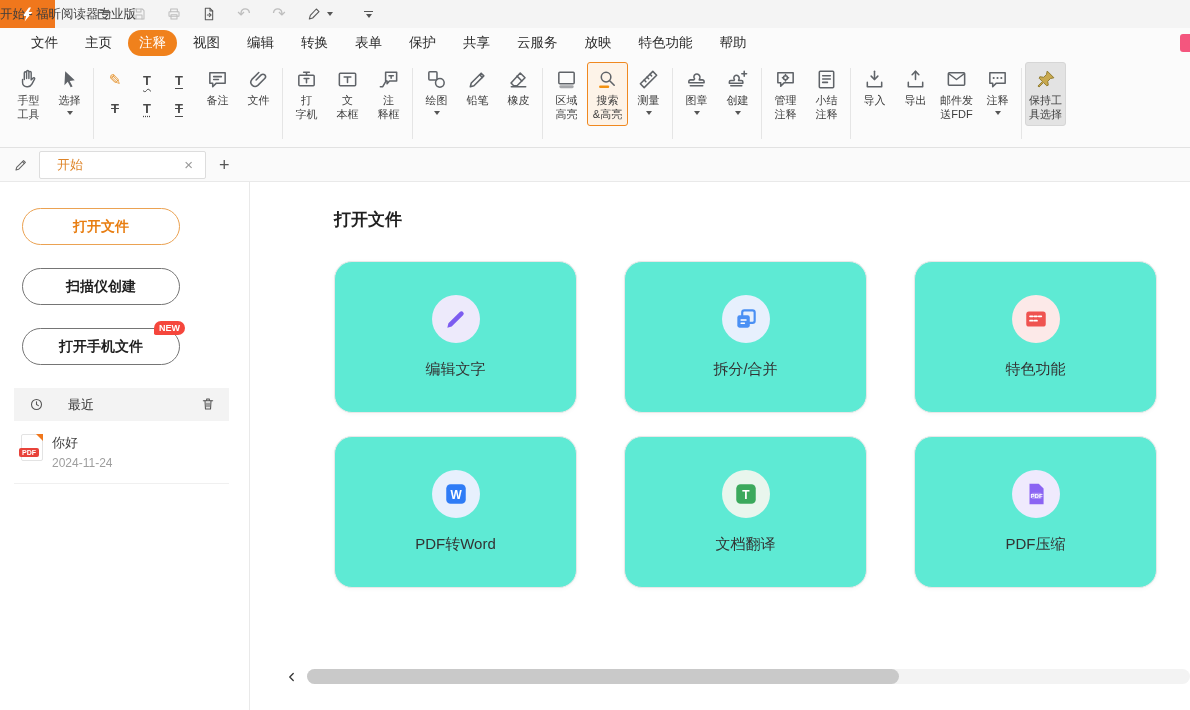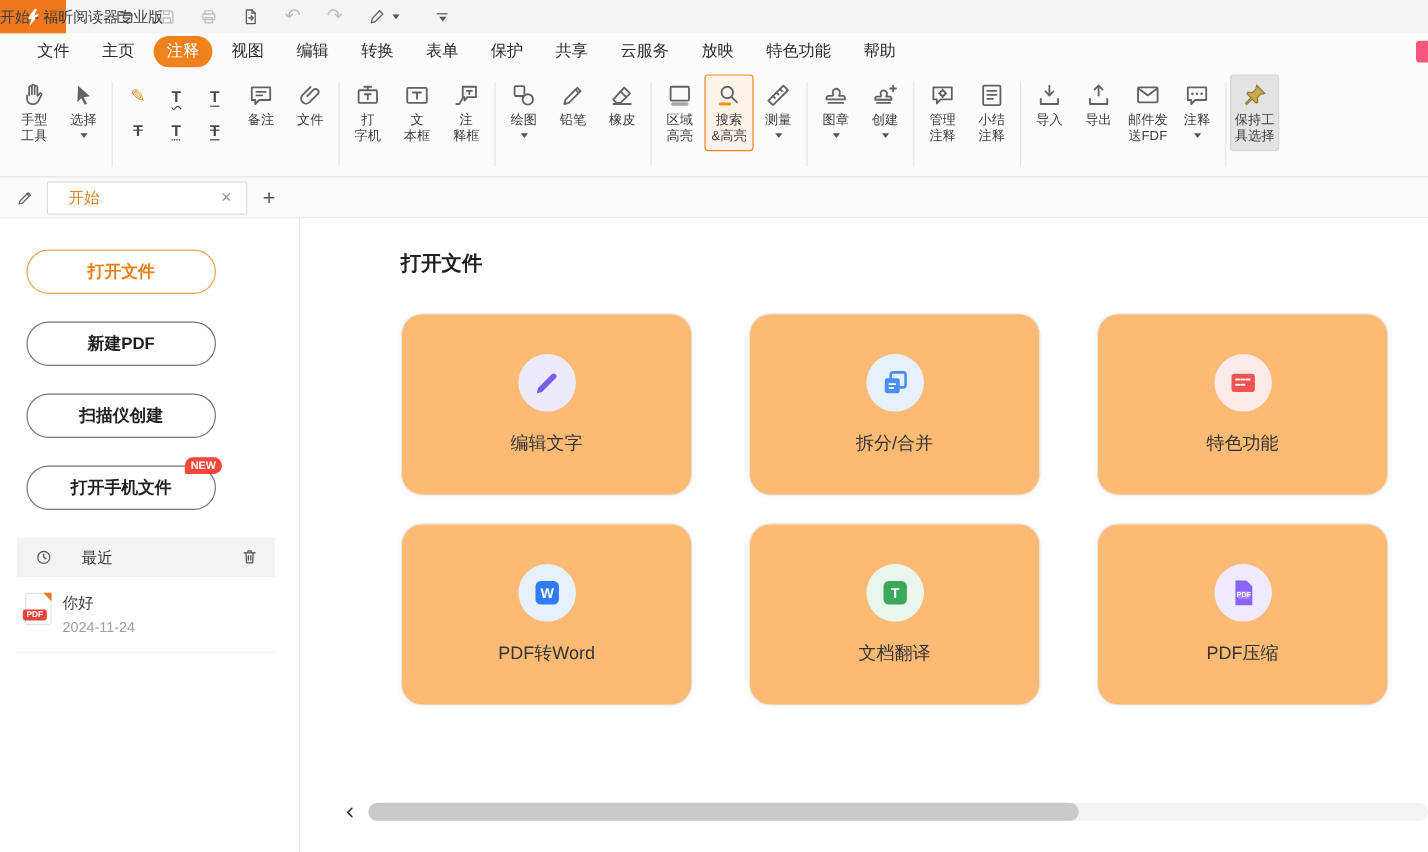--- a/index.html
+++ b/index.html
@@ -71,21 +71,21 @@
 .pdficon .fold{position:absolute;top:-1px;right:-1px;width:0;height:0;border-top:7px solid #F0771C;border-left:7px solid transparent}
 .pdficon .tag{position:absolute;left:-3px;bottom:3px;background:#E8433A;color:#fff;font-size:7px;font-weight:bold;padding:1px 3px;border-radius:2px;line-height:1}
 .file-meta{margin-left:9px}
 .file-name{font-size:13px;color:#3f3f3f}
 .file-date{font-size:12px;color:#9E9E9E;margin-top:4px}
 
 
 .main{flex:1;position:relative;padding:26px 0 0 84px;background:#fff}
 .section-title{font-size:17px;font-weight:bold;color:#1f1f1f}
 .cards{margin-top:30px;display:grid;grid-template-columns:repeat(3,243px);grid-auto-rows:152px;gap:23px 47px}
-.card{background:#fdba74;border:1px solid #E8E8E8;border-radius:18px;display:flex;flex-direction:column;align-items:center;cursor:pointer;box-shadow:0 1px 4px rgba(0,0,0,.04)}
+.card{background:#5eead4;border:1px solid #E8E8E8;border-radius:18px;display:flex;flex-direction:column;align-items:center;cursor:pointer;box-shadow:0 1px 4px rgba(0,0,0,.04)}
 .cicon{width:48px;height:48px;border-radius:50%;margin-top:33px;display:flex;align-items:center;justify-content:center}
 .cicon svg{width:26px;height:26px}
 .clabel{margin-top:17px;font-size:15px;color:#333}
 
 
 .hscroll{position:absolute;left:33px;right:0;bottom:26px;height:15px;display:flex;align-items:center}
 .harrow{width:18px;height:15px;display:flex;align-items:center;justify-content:center;color:#333;cursor:pointer}
 .harrow svg{width:12px;height:12px}
 .htrack{flex:1;height:15px;background:#F3F3F3;border-radius:8px;margin-left:6px;position:relative}
 .hthumb{position:absolute;left:0;top:0;height:15px;width:67%;background:#C9C9C9;border-radius:8px;cursor:grab}
@@ -531,21 +531,20 @@
       <span class="tab-label">开始</span>
       <span class="tab-close">×</span>
     </div>
     <div class="tab-add">+</div>
   </div>
 
   <div class="bodyrow">
 
     <div class="sidebar">
       <div class="sbtn primary">打开文件</div>
-      <div class="sbtn">新建PDF</div>
       <div class="sbtn">扫描仪创建</div>
       <div class="sbtn">
         <span>打开手机文件</span>
         <span class="badge">NEW</span>
       </div>
 
       <div class="recent-bar">
         <svg viewBox="0 0 24 24">
             <use href="#i-clock"></use>
           </svg>

